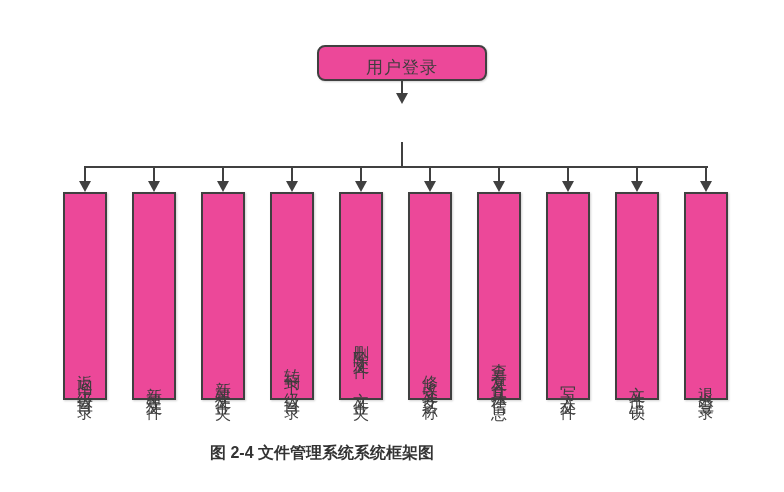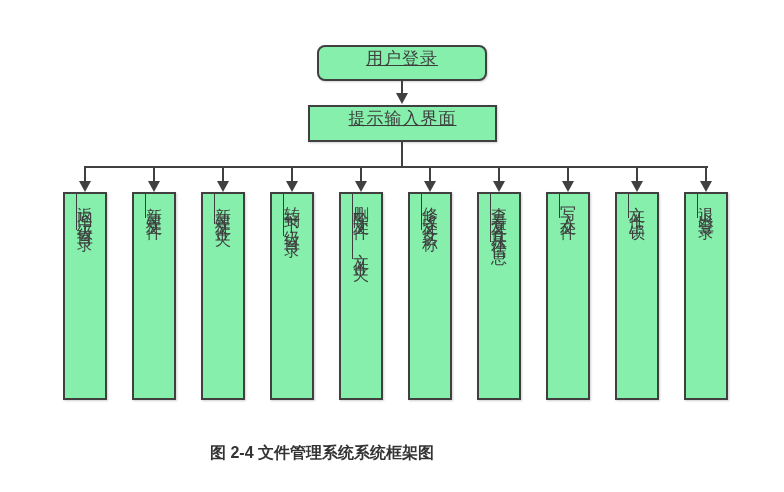--- a/index.html
+++ b/index.html
@@ -12,27 +12,26 @@
     position:relative;
     width:784px;
     height:492px;
     background:#ffffff;
     overflow:hidden;
   }
   .node{
     position:absolute;
     box-sizing:border-box;
     border:2px solid var(--line);
-    background:#86efac;
+    background:#ec4899;
     display:flex;
-    align-items:flex-start;
+    align-items:flex-end;
     justify-content:center;
     color:var(--text);
     box-shadow:1px 1px 2px rgba(0,0,0,0.18);
-    text-decoration:underline;
   }
   .node-label{
     font-size:17px;
     letter-spacing:1px;
     white-space:nowrap;
   }
   .top-node{
     left:317px; top:45px; width:170px; height:36px;
     border-radius:8px;
   }
@@ -81,23 +80,20 @@
 
 <div class="stage">
 
   <div class="node top-node">
     <span class="node-label">用户登录</span>
   </div>
 
   <div class="vline" style="left:401px;top:81px;height:14px;"></div>
   <div class="arrowhead-down" style="left:396px;top:93px;"></div>
 
-  <div class="node second-node">
-    <span class="node-label">提示输入界面</span>
-  </div>
 
   <div class="vline" style="left:401px;top:142px;height:26px;"></div>
 
   <div class="hline" style="left:84px;top:166px;width:624px;"></div>
 
   <div class="vline" style="left:84px;top:166px;height:16px;"></div>
   <div class="arrowhead-down" style="left:79px;top:181px;"></div>
   <div class="vline" style="left:153px;top:166px;height:16px;"></div>
   <div class="arrowhead-down" style="left:148px;top:181px;"></div>
   <div class="vline" style="left:222px;top:166px;height:16px;"></div>

